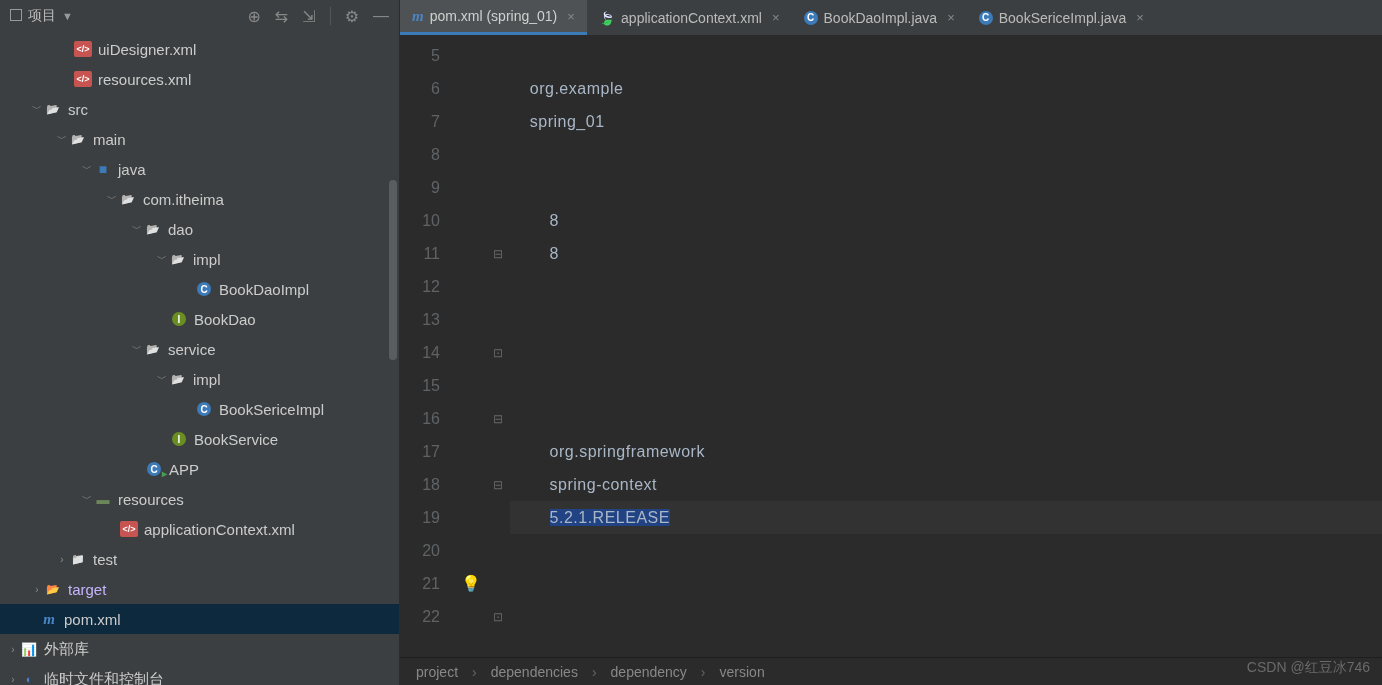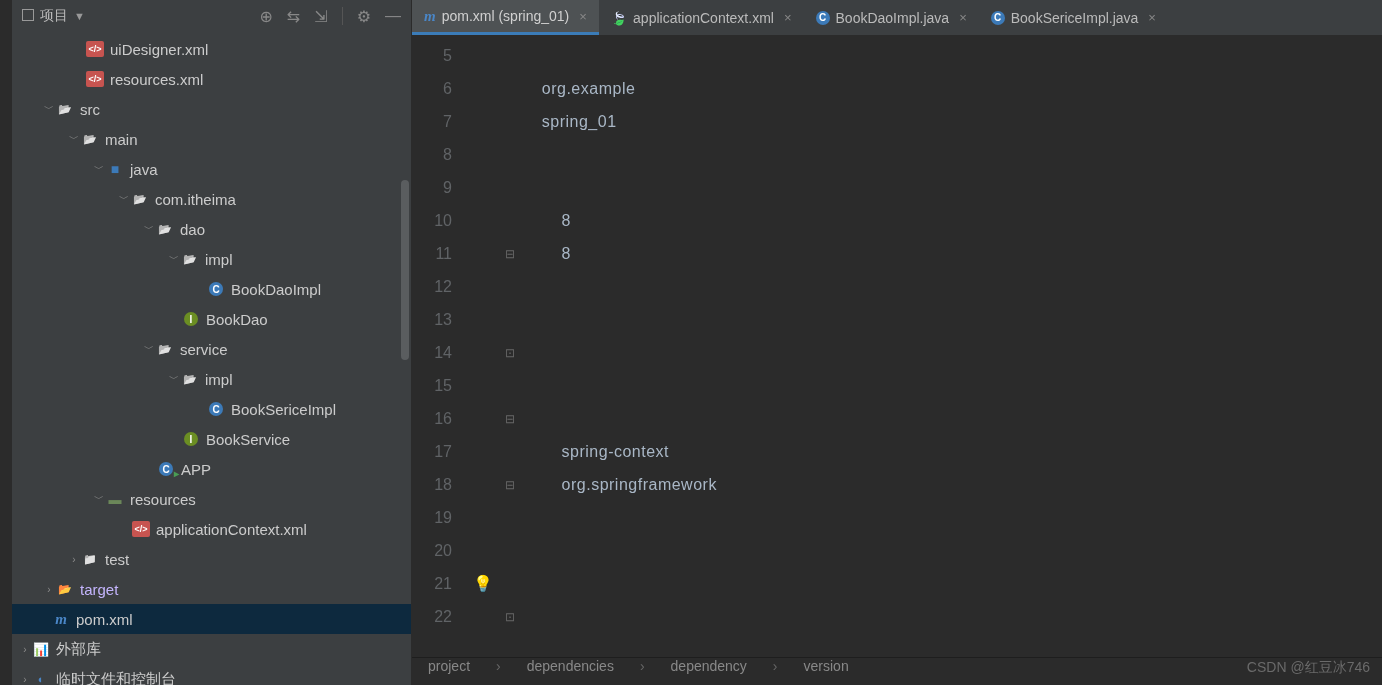--- a/index.html
+++ b/index.html
@@ -1,17 +1,17 @@
 <!DOCTYPE html>
 <html><head>
 <meta charset="utf-8">
 <style>
 * { margin:0; padding:0; box-sizing:border-box; font-family:"Segoe UI",Arial,sans-serif; }
 body { width:1382px; height:685px; background:#2b2b2b; color:#bbb; overflow:hidden; font-size:14px; }
-.ide { display:flex; height:100%;padding-left:12px; }
+.ide { display:flex; height:100%; }
 .sidebar { width:400px; background:#3c3f41; display:flex; flex-direction:column; border-right:1px solid #2b2b2b; position:relative; }
 .sidebar-header { height:32px; display:flex; align-items:center; padding:0 10px; background:#3c3f41; }
 .sidebar-title { font-size:14px; color:#bbb; }
 .sidebar-title .icon-sq { display:inline-block; width:12px; height:12px; border:1px solid #999; margin-right:6px; vertical-align:-1px; }
 .chev-down { margin-left:6px; font-size:11px; color:#999; }
 .sidebar-tools { margin-left:auto; display:flex; gap:14px; align-items:center; color:#888; }
 .sidebar-tools span { cursor:pointer; font-size:16px; }
 .sep { width:1px; height:18px; background:#555; }
 .tree { flex:1; overflow:auto; padding-top:2px; }
 .tree-row { display:flex; align-items:center; height:30px; padding-left:10px; cursor:pointer; white-space:nowrap; }
@@ -47,21 +47,21 @@
 .fold-mark { height:33px; display:flex; align-items:center; justify-content:center; color:#666; font-size:12px; }
 .code { flex:1; padding-top:4px; }
 .code-line { height:33px; line-height:33px; white-space:pre; letter-spacing:0.5px; }
 .tag { color:#e8bf6a; }
 .txt { color:#a9b7c6; }
 .hl { background:#214283; }
 .cursor-line { background:#323232; }
 .bulb-col { width:30px; padding-top:4px; }
 .bulb-cell { height:33px; display:flex; align-items:center; justify-content:center; }
 .bulb { color:#f0a732; font-size:16px; }
-.breadcrumb { height:28px; display:flex; padding:0 16px; background:#2b2b2b; border-top:1px solid #1e1e1e; color:#888; font-size:14px; gap:20px; }
+.breadcrumb { height:28px; display:flex; align-items:center; padding:0 16px; background:#2b2b2b; border-top:1px solid #1e1e1e; color:#888; font-size:14px; gap:8px; }
 .breadcrumb .sep-c { color:#666; margin:0 6px; }
 .watermark { position:absolute; right:12px; bottom:8px; color:#6a6a6a; font-size:14px; }
 </style>
 </head>
 <body>
 
 <div class="ide">
   <div class="sidebar">
     <div class="sidebar-header">
       <span class="sidebar-title"><span class="icon-sq"></span><span>项目</span><span class="chev-down">▼</span></span>
@@ -286,22 +286,23 @@
           <div class="code-line">    <span class="tag"><artifactid></artifactid></span><span class="txt">spring_01</span><span class="tag"></span></div>
           <div class="code-line"> </div>
           <div class="code-line">    <span class="tag"><properties></properties></span></div>
           <div class="code-line">        <span class="tag"><maven.compiler.source></maven.compiler.source></span><span class="txt">8</span><span class="tag"></span></div>
           <div class="code-line">        <span class="tag"><maven.compiler.target></maven.compiler.target></span><span class="txt">8</span><span class="tag"></span></div>
           <div class="code-line">    <span class="tag"></span></div>
           <div class="code-line"> </div>
           <div class="code-line"><span class="tag"><dependencies></dependencies></span></div>
           <div class="code-line"> </div>
           <div class="code-line">    <span class="tag"><dependency></dependency></span></div>
+          <div class="code-line">        <span class="tag"><groupid></groupid></span><span class="txt">org.springframework</span><span class="tag"></span></div>
           <div class="code-line">        <span class="tag"><artifactid></artifactid></span><span class="txt">spring-context</span><span class="tag"></span></div>
-          <div class="code-line">        <span class="tag"><groupid></groupid></span><span class="txt">org.springframework</span><span class="tag"></span></div>
+          <div class="code-line cursor-line">        <span class="tag"><version></version></span><span class="hl txt">5.2.1.RELEASE</span><span class="tag"></span></div>
           <div class="code-line">    <span class="tag"></span></div>
         </div>
     </div>
     <div class="breadcrumb">
       <span>project</span>
         <span class="sep-c">›</span>
       <span>dependencies</span>
         <span class="sep-c">›</span>
       <span>dependency</span>
         <span class="sep-c">›</span>

